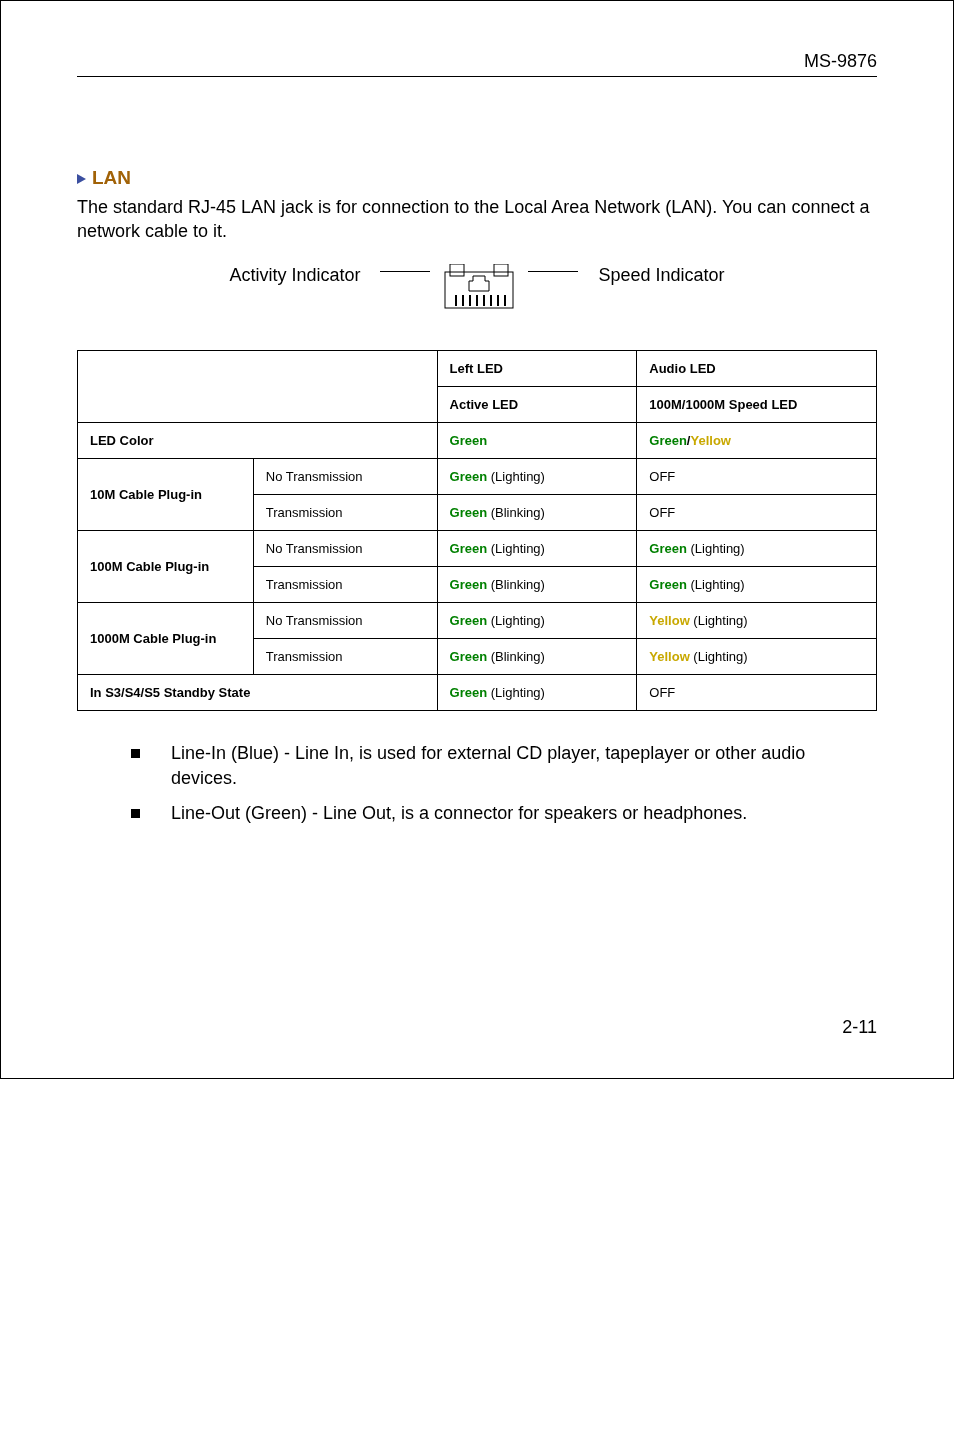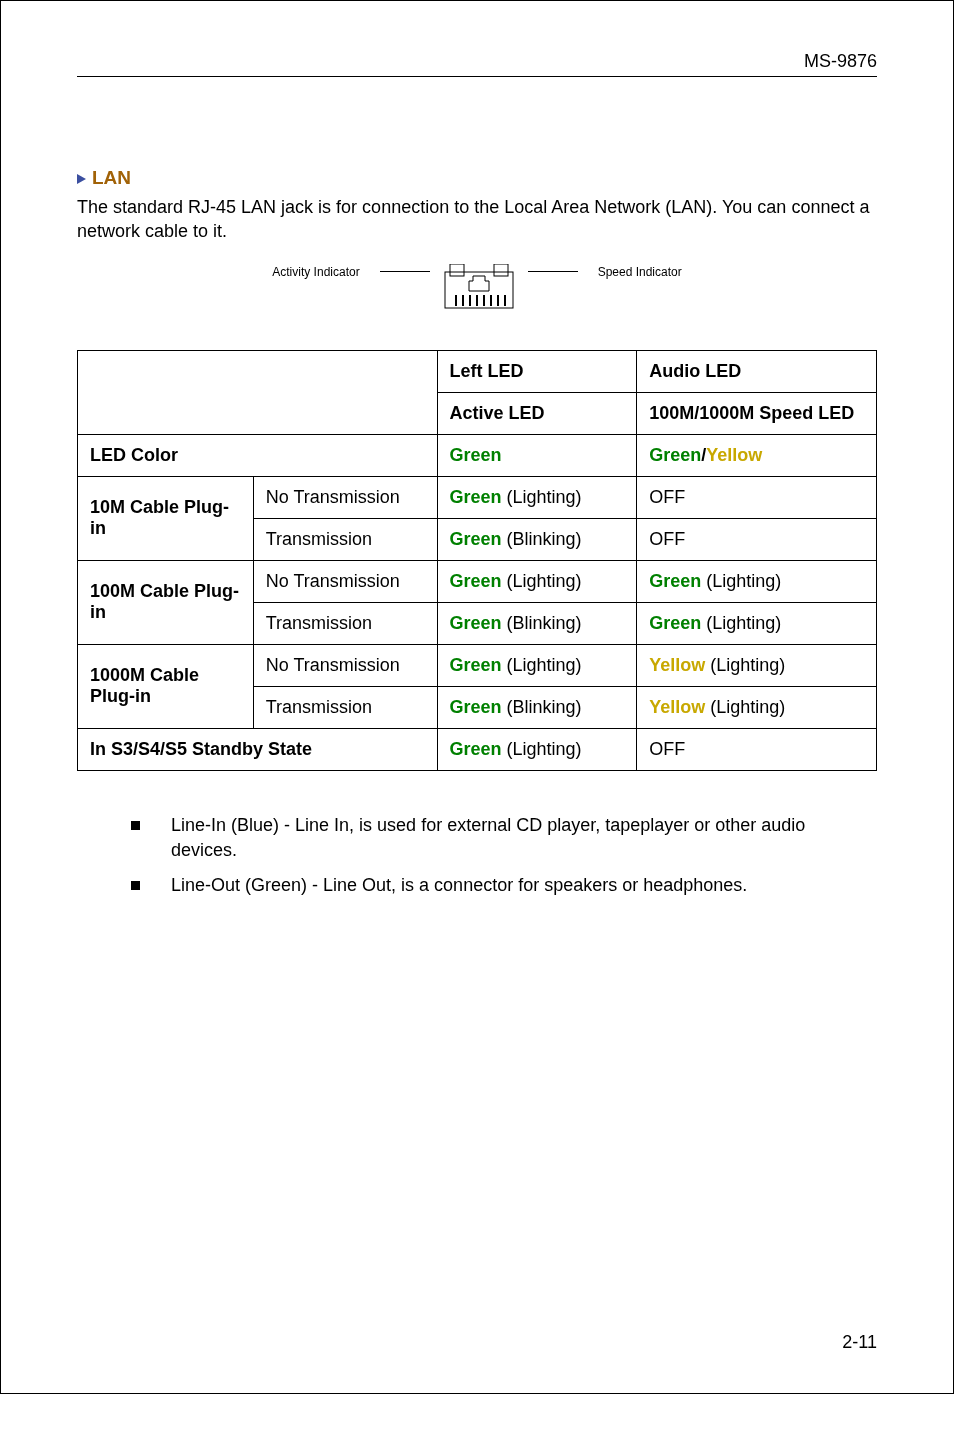--- a/index.html
+++ b/index.html
@@ -4,21 +4,21 @@
 <style>
   body{
     margin:0;
     font-family:Arial,Helvetica,sans-serif;
     background:#fff;
     color:#000;
   }
   .page{
     box-sizing:border-box;
     width:954px;
-    height:1394px;
+    height:1079px;
     margin:0 auto;
     border:1px solid #000;
     padding:50px 76px 30px 76px;
     position:relative;
   }
   .header-area{
     padding-bottom:4px;
     border-bottom:1px solid #000;
   }
   .header-text{
@@ -44,21 +44,21 @@
     margin:0 0 20px 0;
     font-size:18px;
     line-height:1.35;
   }
   .indicator-fig{
     display:flex;
     align-items:flex-start;
     justify-content:center;
     gap:14px;
     margin-bottom:40px;
-    font-size:12px;
+    font-size:18px;
     text-align:center;
   }
   .ind-label-left{
     padding-top:1px;
     padding-right:6px;
   }
   .ind-label-right{
     padding-top:1px;
     padding-left:6px;
   }
@@ -66,22 +66,22 @@
     width:50px;
     border-top:1px solid #000;
     margin-top:7px;
   }
   .jack-svg{
     display:block;
   }
   table.led{
     border-collapse:collapse;
     width:100%;
-    font-size:18px;
-    margin-bottom:42px;
+    font-size:13px;
+    margin-bottom:30px;
   }
   table.led td,table.led th{
     border:1px solid #000;
     padding:10px 12px;
     text-align:left;
     vertical-align:middle;
   }
   .green{color:#008000;}
   .yellow{color:#c8a800;}
   .b{font-weight:bold;}

